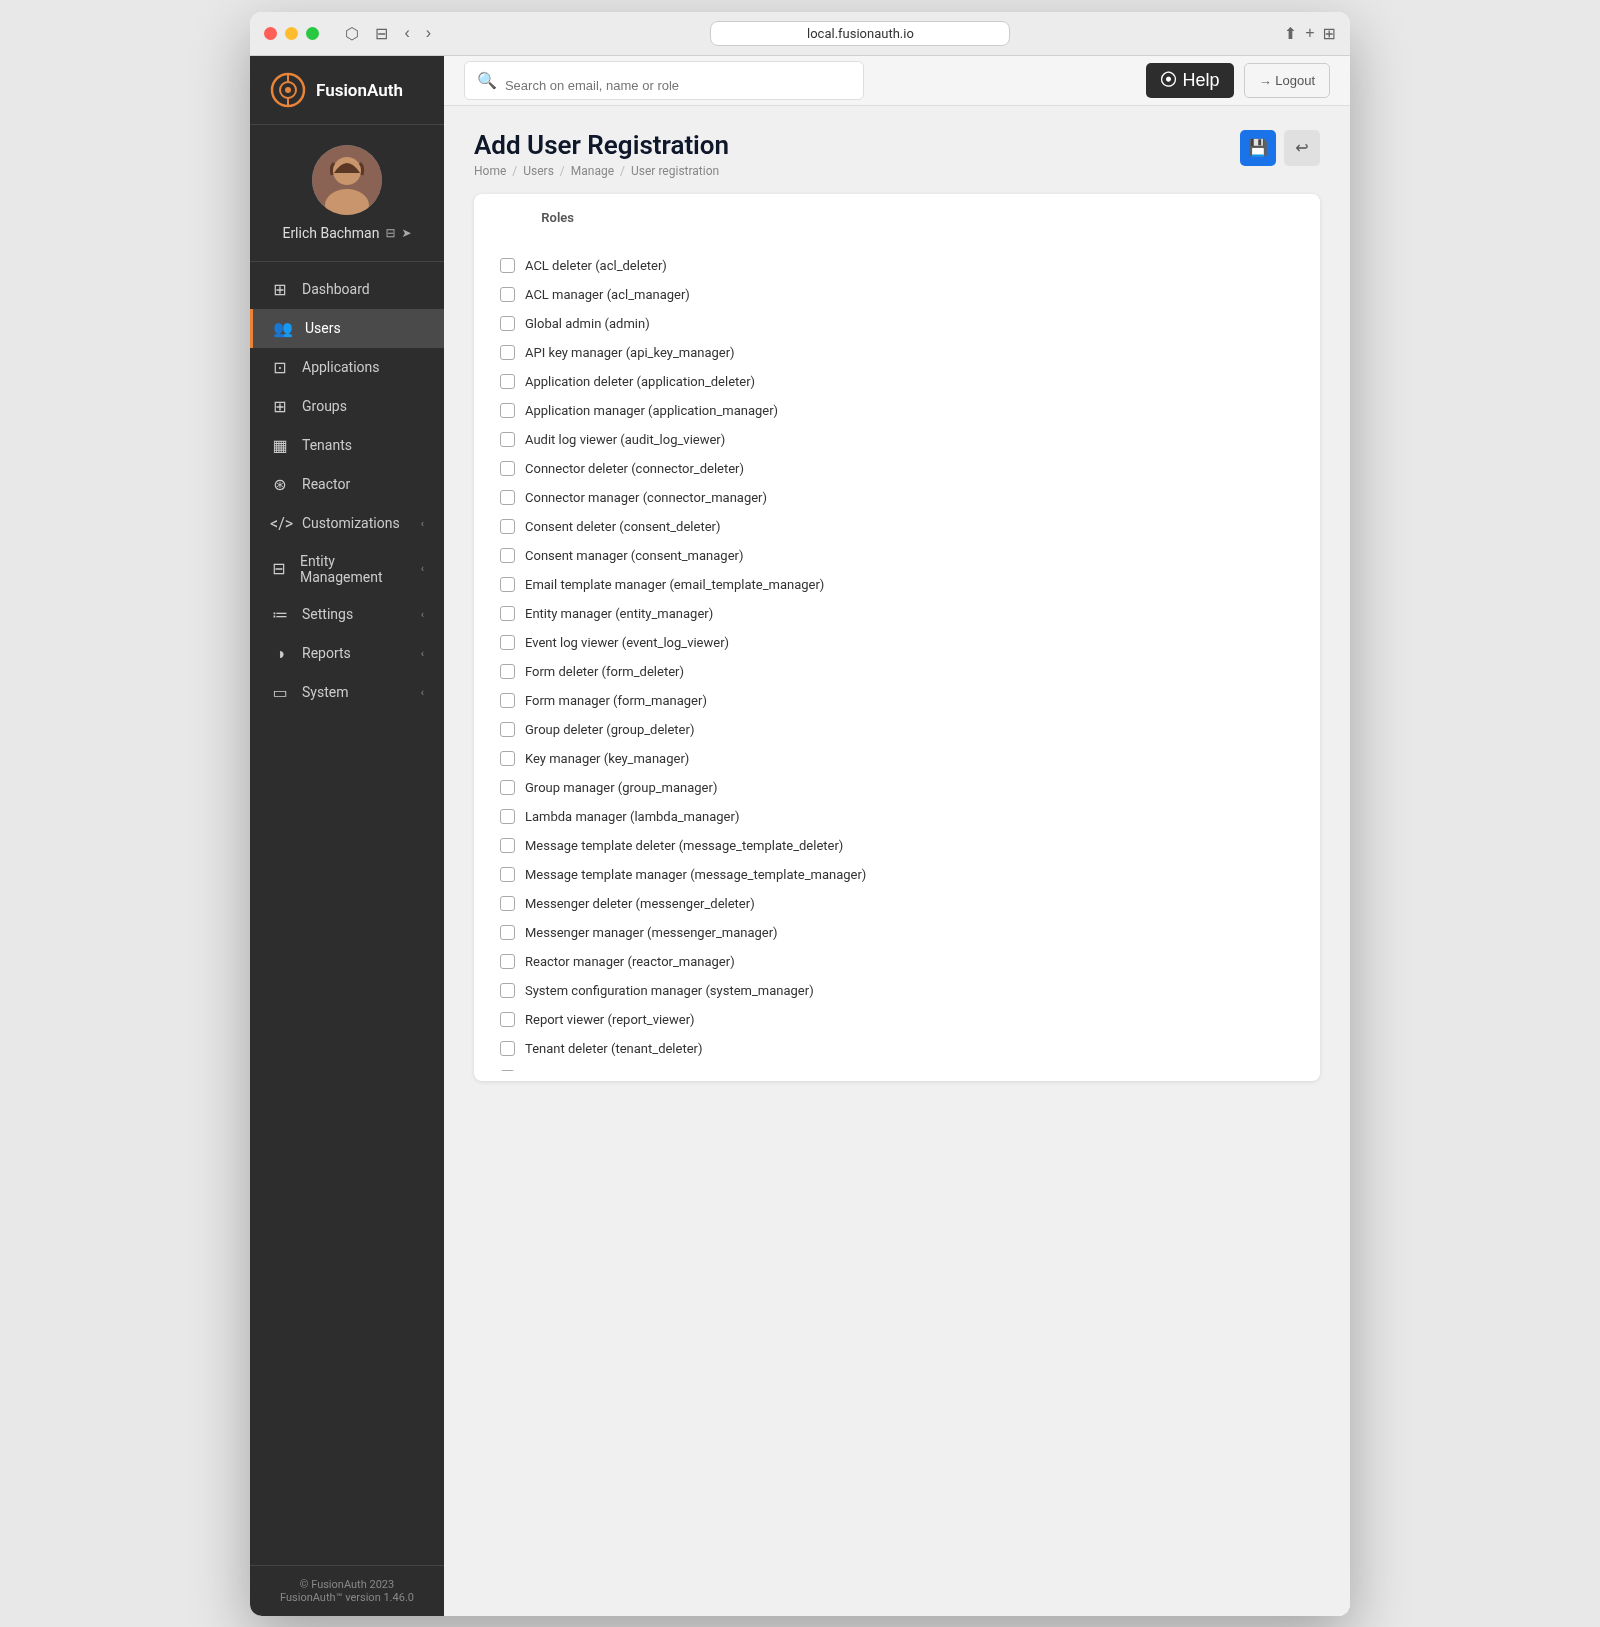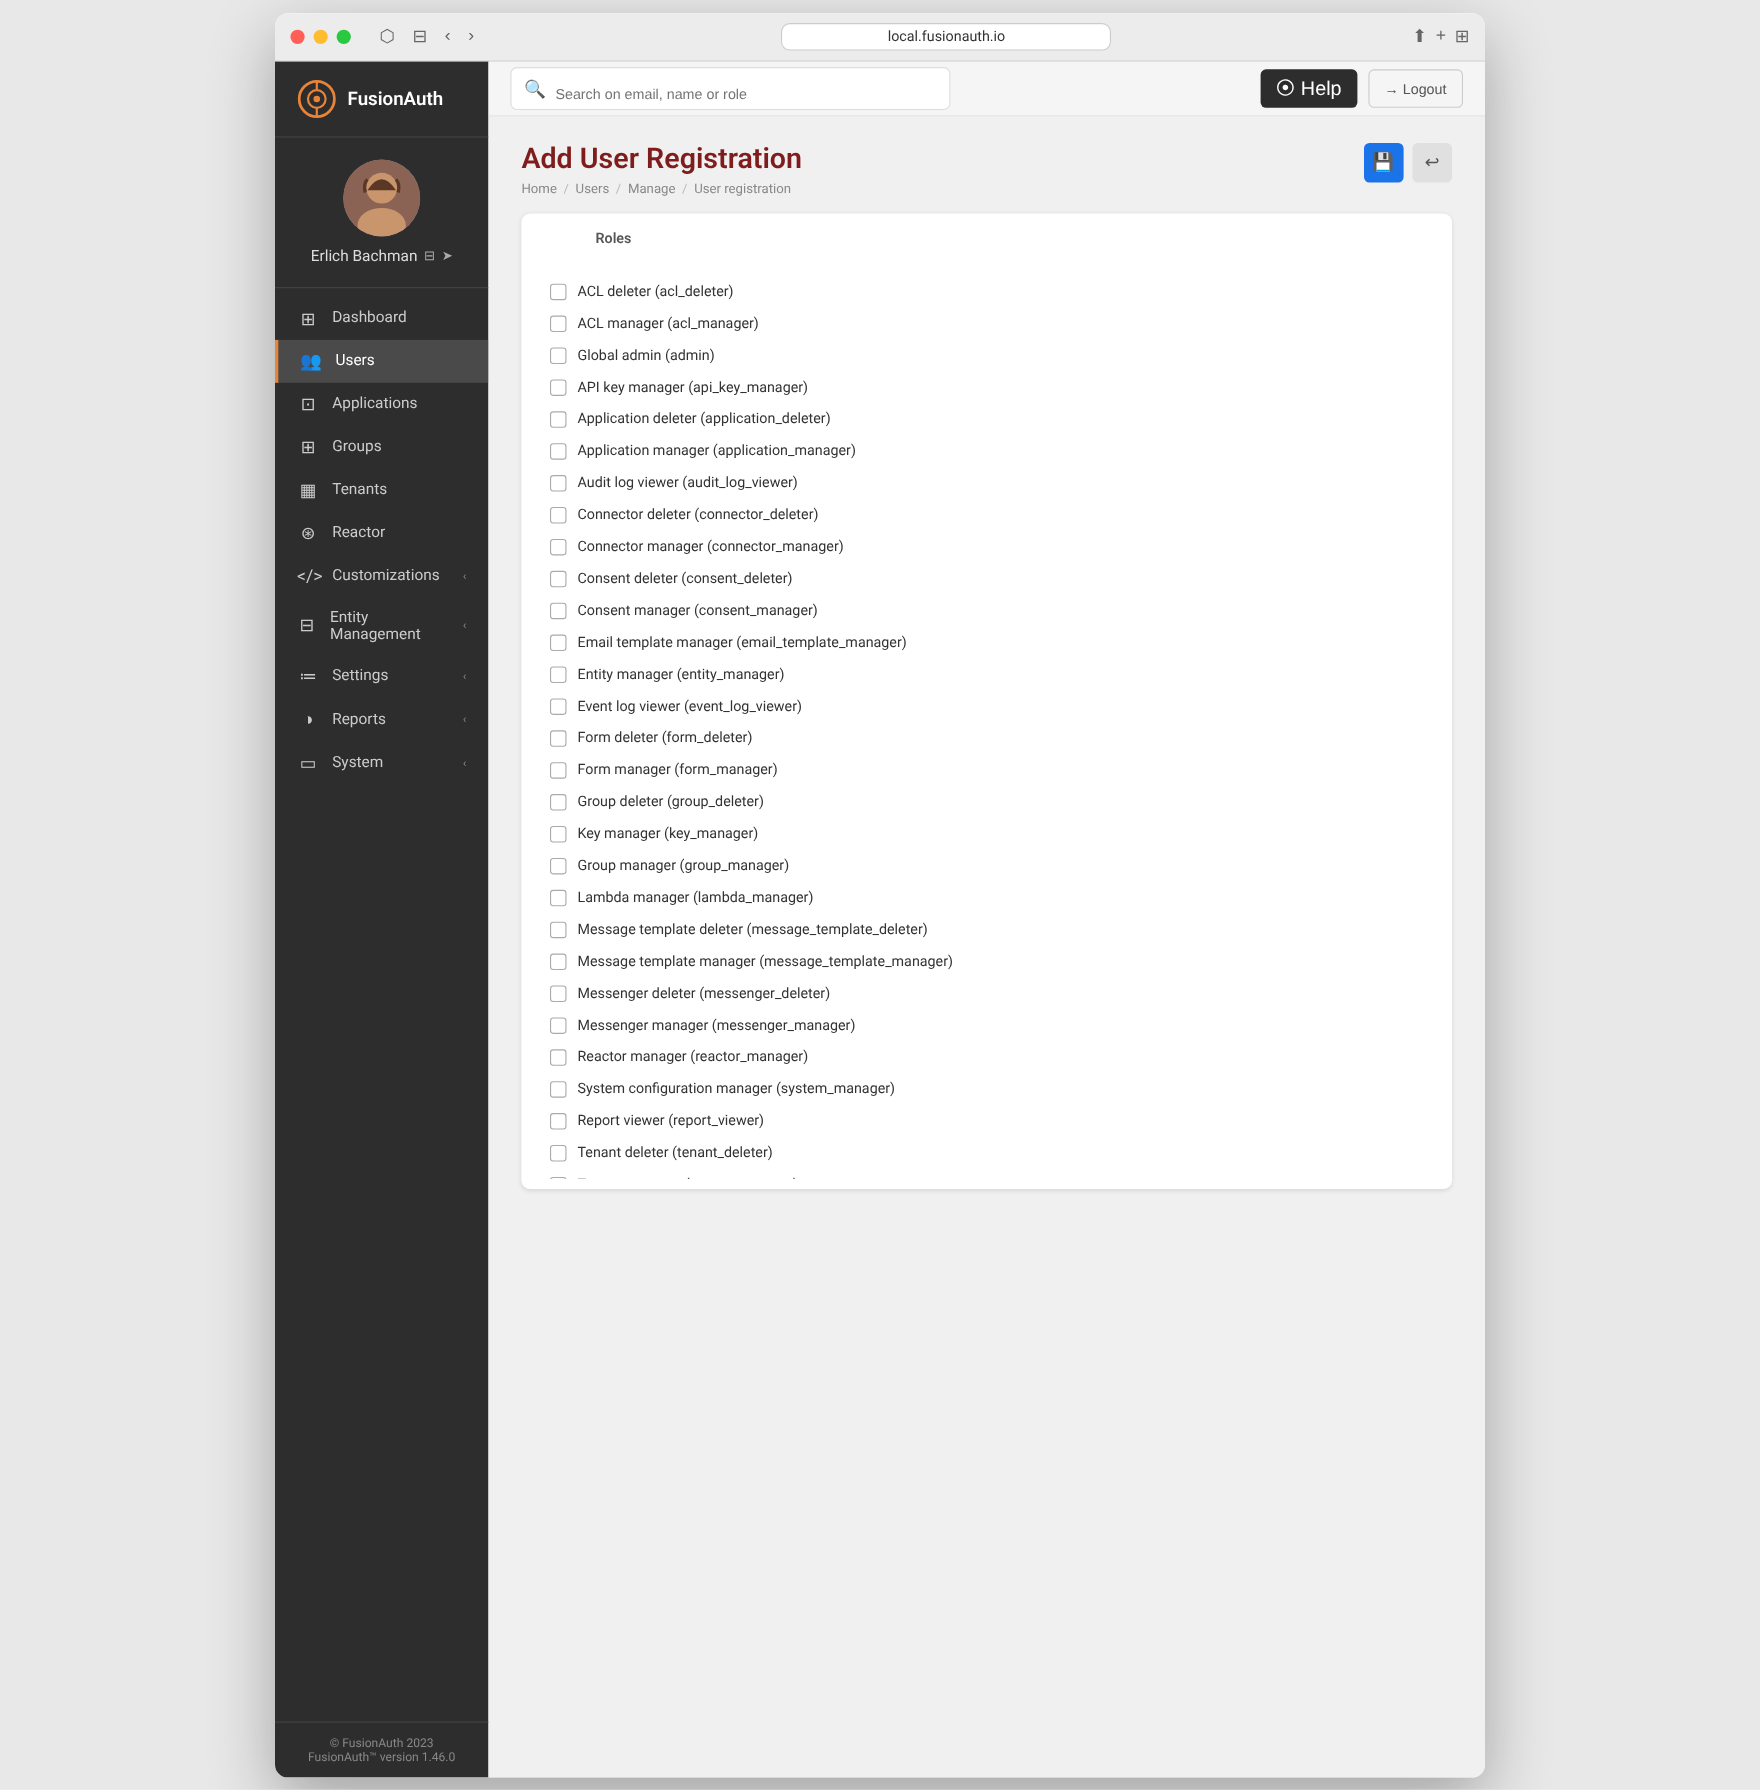--- a/index.html
+++ b/index.html
@@ -23,21 +23,21 @@
     
     .app { display: flex; height: calc(100vh - 44px); max-height: 1560px; }
 
     
     .sidebar { width: 194px; background: #2d2d2d; color: #fff; display: flex; flex-direction: column; flex-shrink: 0; }
     .sidebar-logo { display: flex; align-items: center; gap: 10px; padding: 16px 20px; border-bottom: 1px solid #444; }
     .logo-icon { width: 36px; height: 36px; }
     .logo-text { font-size: 17px; font-weight: 600; color: #fff; }
     .sidebar-profile { display: flex; flex-direction: column; align-items: center; padding: 20px 16px; border-bottom: 1px solid #444; }
     .avatar { width: 70px; height: 70px; border-radius: 50%; background: #888; overflow: hidden; display: flex; align-items: center; justify-content: center; font-size: 28px; }
-    .profile-name { margin-top: 10px; font-size: 14px; color: #ddd; display: flex; align-items: flex-start; gap: 6px; }
+    .profile-name { margin-top: 10px; font-size: 14px; color: #ddd; display: flex; align-items: center; gap: 6px; }
     .profile-icon { font-size: 12px; color: #aaa; }
     .sidebar-nav { flex: 1; overflow-y: auto; padding: 8px 0; }
     .nav-item { display: flex; align-items: center; gap: 12px; padding: 10px 20px; cursor: pointer; color: #ccc; font-size: 14px; transition: background 0.2s; }
     .nav-item.active { background: #4a4a4a; color: #fff; border-left: 3px solid #e8843a; }
     .nav-item .nav-icon { font-size: 16px; width: 20px; text-align: center; }
     .nav-item .nav-arrow { margin-left: auto; font-size: 11px; color: #888; }
     .sidebar-footer { padding: 12px 20px; border-top: 1px solid #444; font-size: 11px; color: #888; text-align: center; }
 
     
     .main { flex: 1; display: flex; flex-direction: column; overflow: hidden; }
@@ -47,21 +47,21 @@
     .search-box { display: flex; align-items: center; gap: 8px; background: #fff; border: 1px solid #ddd; border-radius: 6px; padding: 6px 12px; flex: 1; max-width: 400px; }
     .search-box input { border: none; outline: none; font-size: 13px; color: #666; width: 100%; background: transparent; margin-top: 10px; }
     .topbar-right { display: flex; gap: 10px; margin-left: auto; }
     .help-btn { background: #2d2d2d; color: #fff; border: none; border-radius: 5px; padding: 7px 14px; font-size: 18px; cursor: pointer; display: flex; align-items: center; gap: 6px; }
     .logout-btn { background: none; border: 1px solid #ccc; border-radius: 5px; padding: 7px 14px; font-size: 13px; cursor: pointer; color: #555; display: flex; align-items: center; gap: 6px; }
 
     
     .page-content { flex: 1; overflow-y: auto; padding: 24px 30px; background: #f0f0f0; }
     .page-header { display: flex; align-items: flex-start; justify-content: space-between; margin-bottom: 16px; }
     .page-title-area {}
-    .page-title { font-size: 26px; font-weight: 600; color: #7f1d1d; margin-bottom: 4px; }
+    .page-title { font-size: 26px; font-weight: 600; color: #0f172a; margin-bottom: 4px; }
     .breadcrumb { display: flex; align-items: center; gap: 6px; font-size: 12px; color: #888; }
     .breadcrumb-sep { color: #bbb; }
     .page-actions { display: flex; gap: 8px; }
     .page-action-btn { width: 36px; height: 36px; border: none; border-radius: 5px; cursor: pointer; display: flex; align-items: center; justify-content: center; font-size: 16px; }
     .btn-blue { background: #1a73e8; color: #fff; }
     .btn-gray { background: #e0e0e0; color: #555; }
 
     
     .form-card { background: #fff; border-radius: 8px; box-shadow: 0 1px 4px rgba(0,0,0,0.1); overflow: hidden; }
     .form-row { display: flex; border-bottom: 1px solid #f0f0f0; flex-direction: column; }

